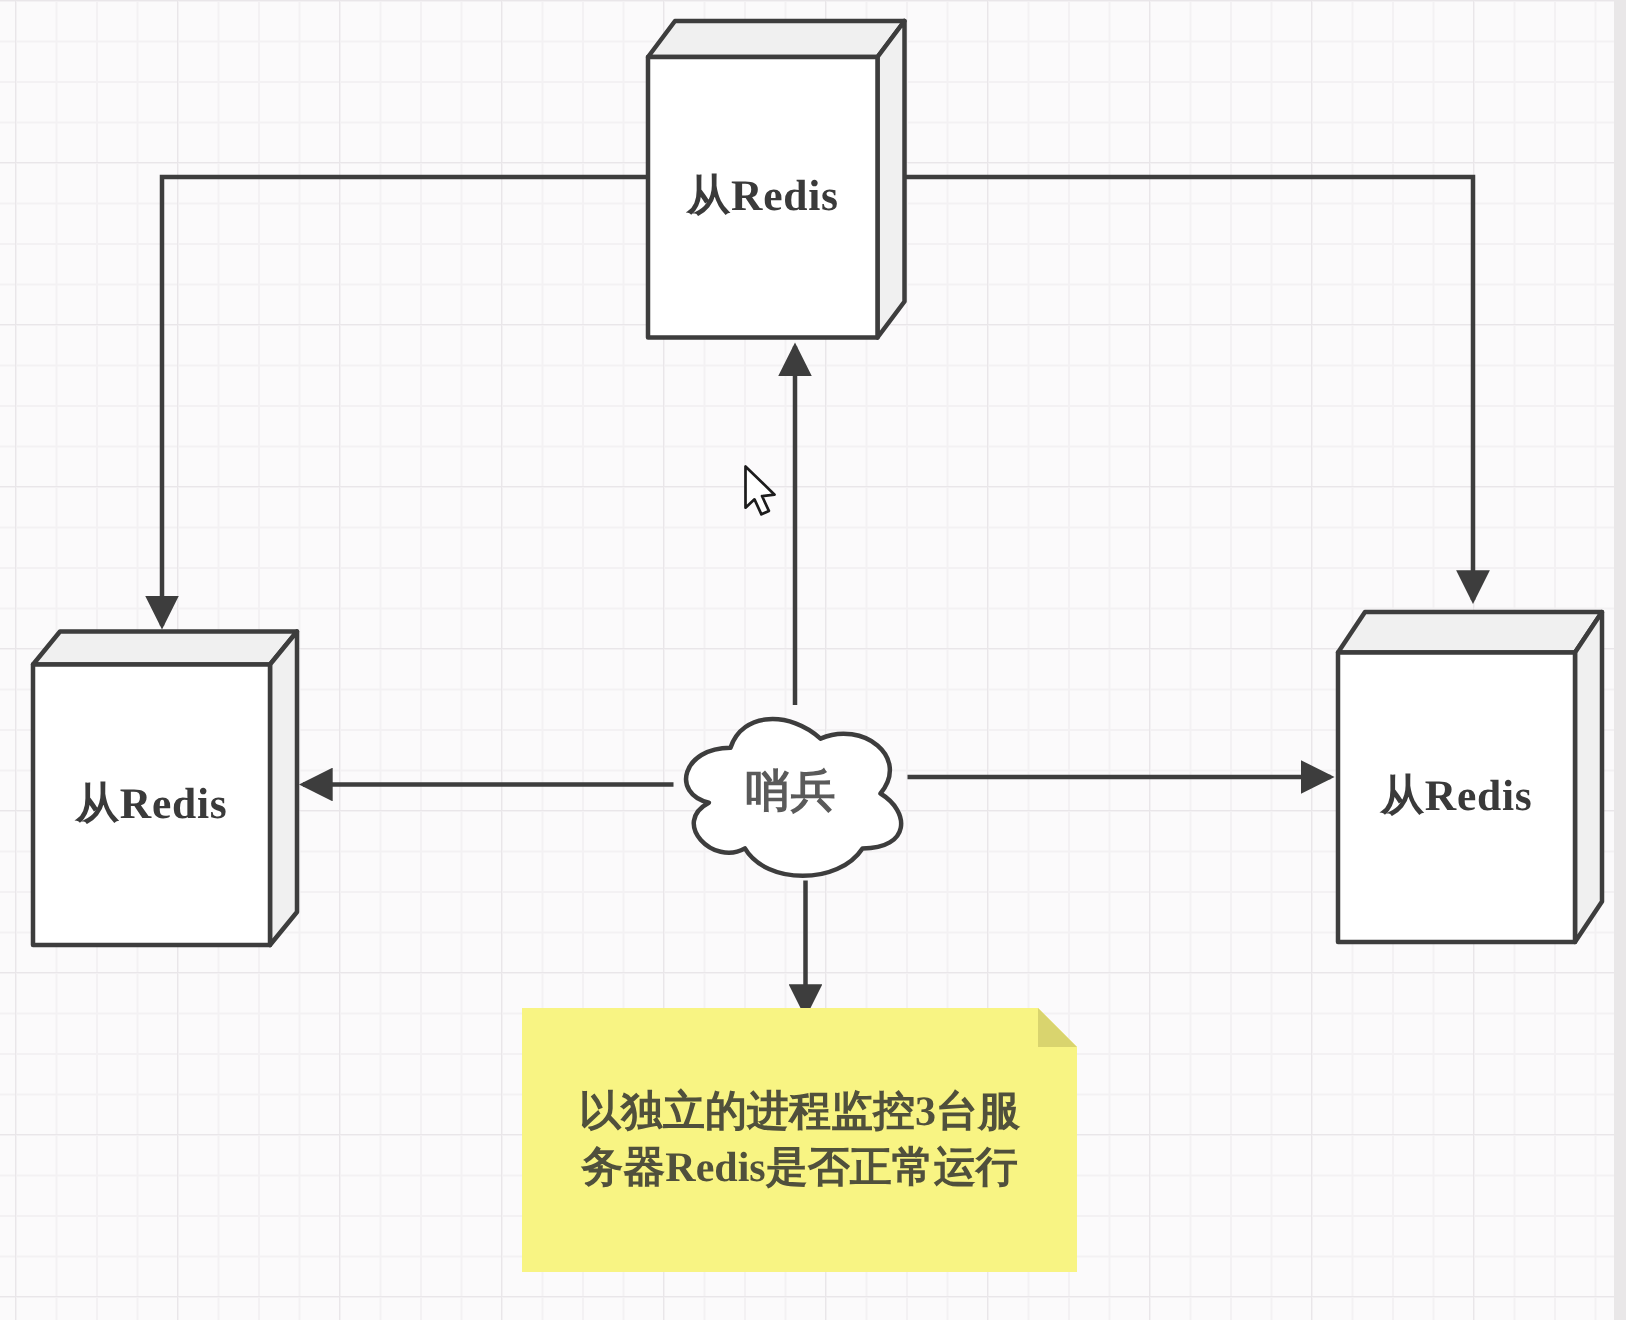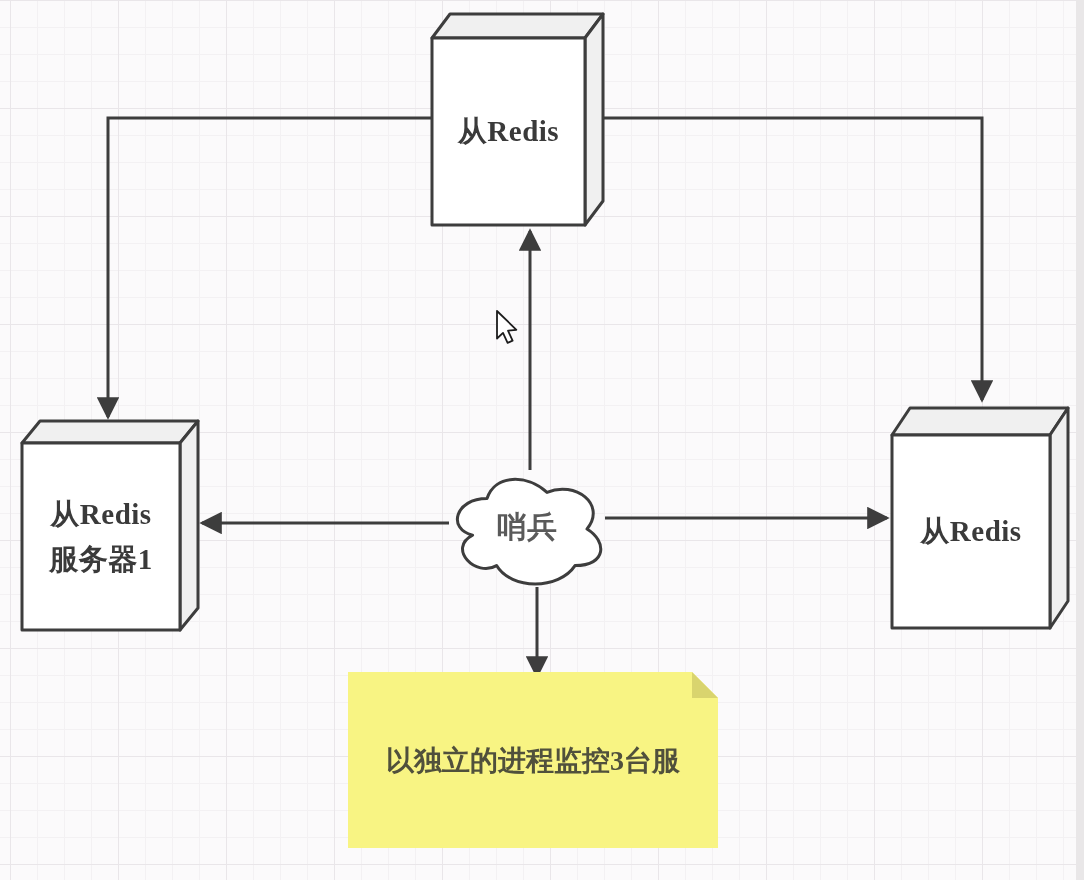--- a/index.html
+++ b/index.html
@@ -126,29 +126,29 @@
 
     <path class="cursor-shape" d="M497,311 v27.5 l6,-5.6 l4.6,10 l5,-2.3 l-4.6,-9.9 l8.4,-0.9 z"></path>
   </svg>
 
   <div class="label box-label" style="left:432px; top:38px; width:153px; height:187px;">
     <span>从Redis</span>
   </div>
 
   <div class="label box-label" style="left:22px; top:443px; width:158px; height:187px;">
     <span>从Redis</span>
-    <span>服务器1</span>
   </div>
 
   <div class="label box-label" style="left:892px; top:435px; width:158px; height:193px;">
     <span>从Redis</span>
   </div>
 
   <div class="label cloud-label" style="left:447px; top:466px; width:160px; height:122px;">
     <span>哨兵</span>
   </div>
 
   <div class="label note-label" style="left:348px; top:672px; width:370px; height:176px;">
     <span>以独立的进程监控3台服</span>
+    <span>务器Redis是否正常运行</span>
   </div>
 
   <div class="edge-gutter"></div>
 </div>
 
 </body></html>

